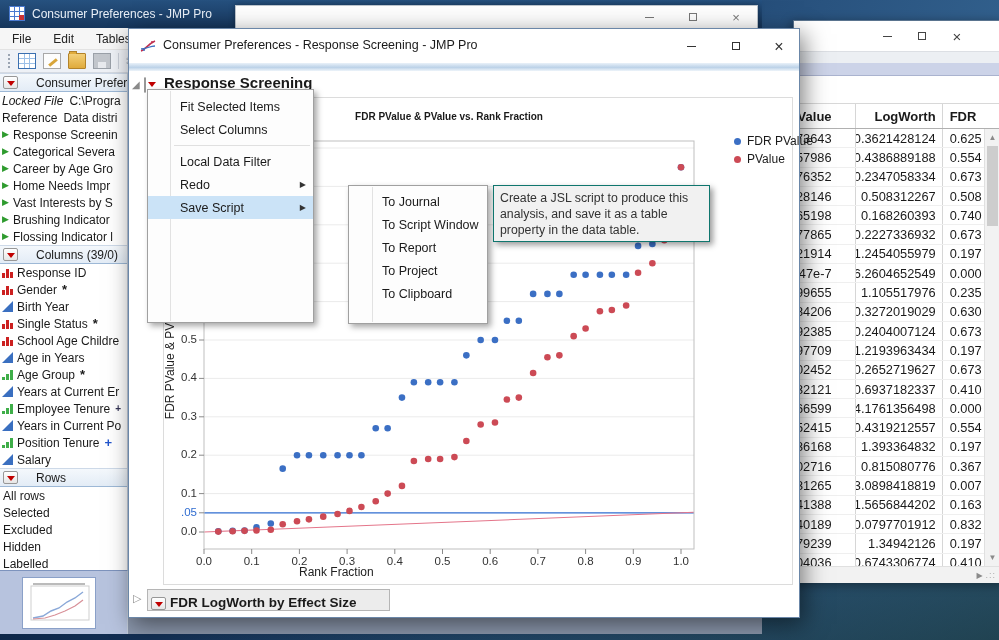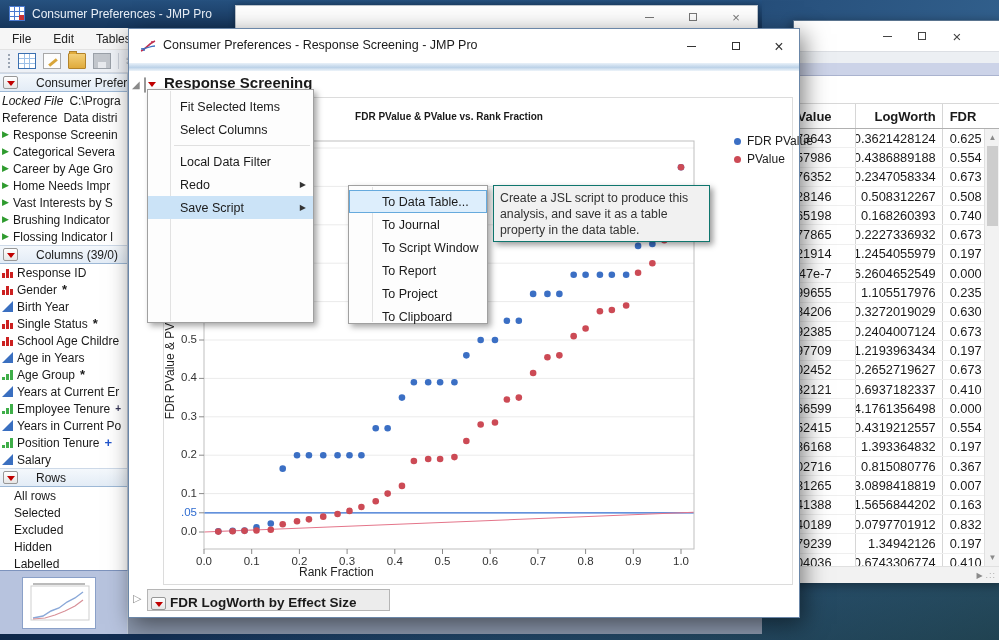--- a/index.html
+++ b/index.html
@@ -42,21 +42,21 @@
 .script-arrow{color:#2e9b2e;font-size:9px;line-height:9px}
 .col-row{display:flex;align-items:center;gap:4px;height:17px;padding-left:2px;white-space:nowrap}
 .ic-hist{width:11px;height:11px;display:flex;align-items:flex-end;gap:1px;flex:0 0 auto}
 .ic-hist i{width:3px;background:#cc2020;display:block}
 .ic-tri{width:0;height:0;border-left:11px solid transparent;border-bottom:11px solid #3a6fc0;flex:0 0 auto}
 .ic-bars{width:11px;height:11px;display:flex;align-items:flex-end;gap:1px;flex:0 0 auto}
 .ic-bars i{width:3px;background:#3fae49;display:block}
 .sfx-asterisk{font-weight:bold;font-size:13px;margin-left:1px}
 .sfx-plus{font-weight:bold;color:#2255cc;font-size:13px;margin-left:1px}
 .sfx-plus-small{font-weight:bold;color:#335;font-size:10px;margin-left:1px}
-.rows-row{height:17px;padding-left:14px;display:flex;align-items:center;white-space:nowrap}
+.rows-row{height:17px;padding-left:3px;display:flex;align-items:center;white-space:nowrap}
 #thumb-pane{left:0;top:570px;width:128px;height:64px;background:#b7c3de;border-top:1px solid #7d93bd;z-index:1;border-right:1px solid #c4cedc}
 #thumb{left:22px;top:6px;width:74px;height:52px;background:#fff;border:1px solid #8aa0c8}
 
 
 #strip-window{left:235px;top:5px;width:523px;height:23px;background:#fdfdfd;border:1px solid #bcc4cc;border-bottom:none;z-index:2;box-shadow:0 0 6px rgba(0,0,0,.35)}
 .wc{position:absolute;width:30px;height:18px;top:2px;display:flex;align-items:center;justify-content:center;color:#777}
 .wc .min{width:9px;height:1px;background:#777}
 .wc .max{width:8px;height:8px;border:1px solid #777}
 .wc .cls{font-size:13px;line-height:13px}
 
@@ -675,23 +675,20 @@
         <span>Redo</span>
         <span class="arrow">▶</span>
       </div>
       <div class="menu-item highlighted">
         <span>Save Script</span>
         <span class="arrow">▶</span>
       </div>
     </div>
   <div class="abs" id="sub-menu">
       <span class="gutter"></span>
-      <div class="sub-item highlighted">
-        <span>To Data Table...</span>
-      </div>
       <div class="sub-item">
         <span>To Journal</span>
       </div>
       <div class="sub-item">
         <span>To Script Window</span>
       </div>
       <div class="sub-item">
         <span>To Report</span>
       </div>
       <div class="sub-item">

